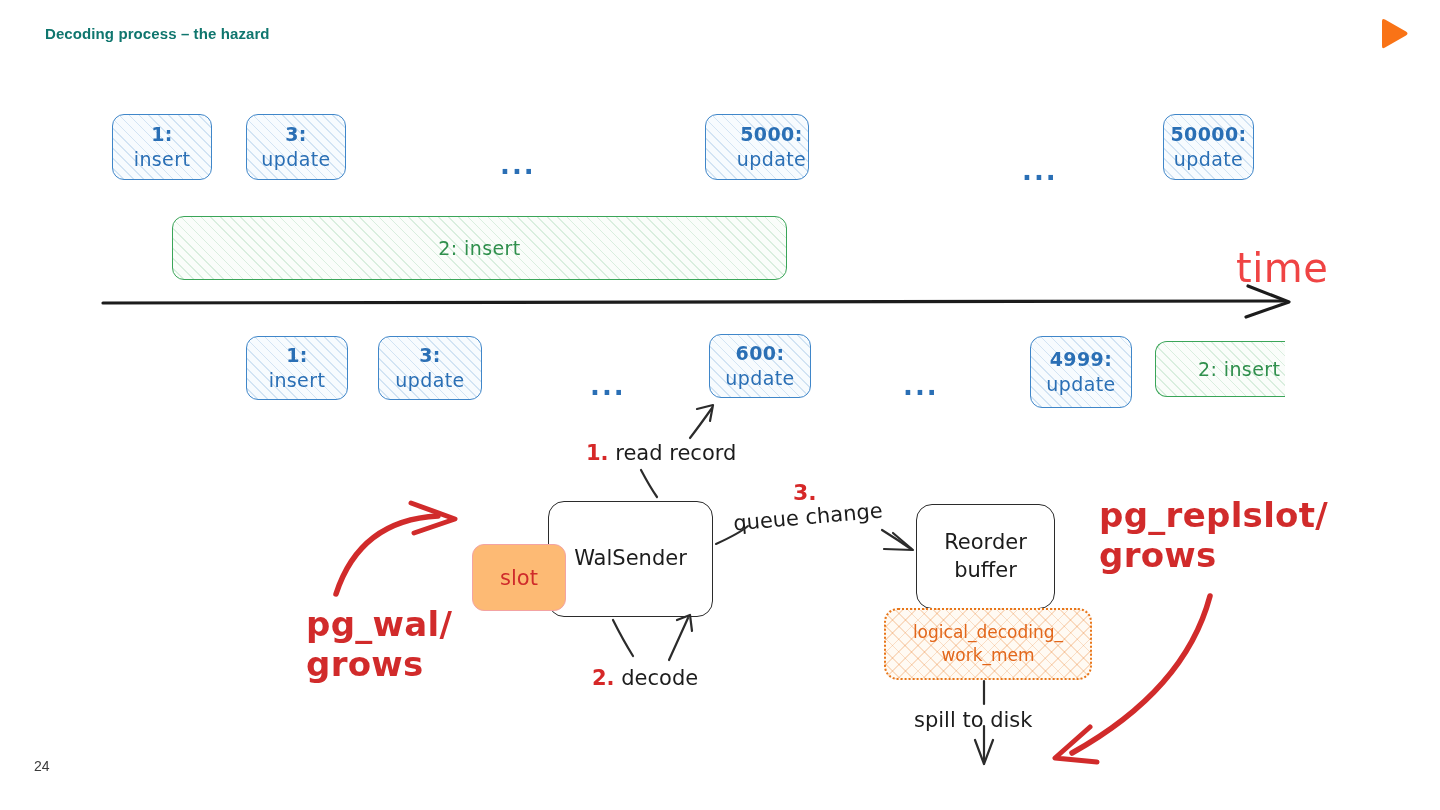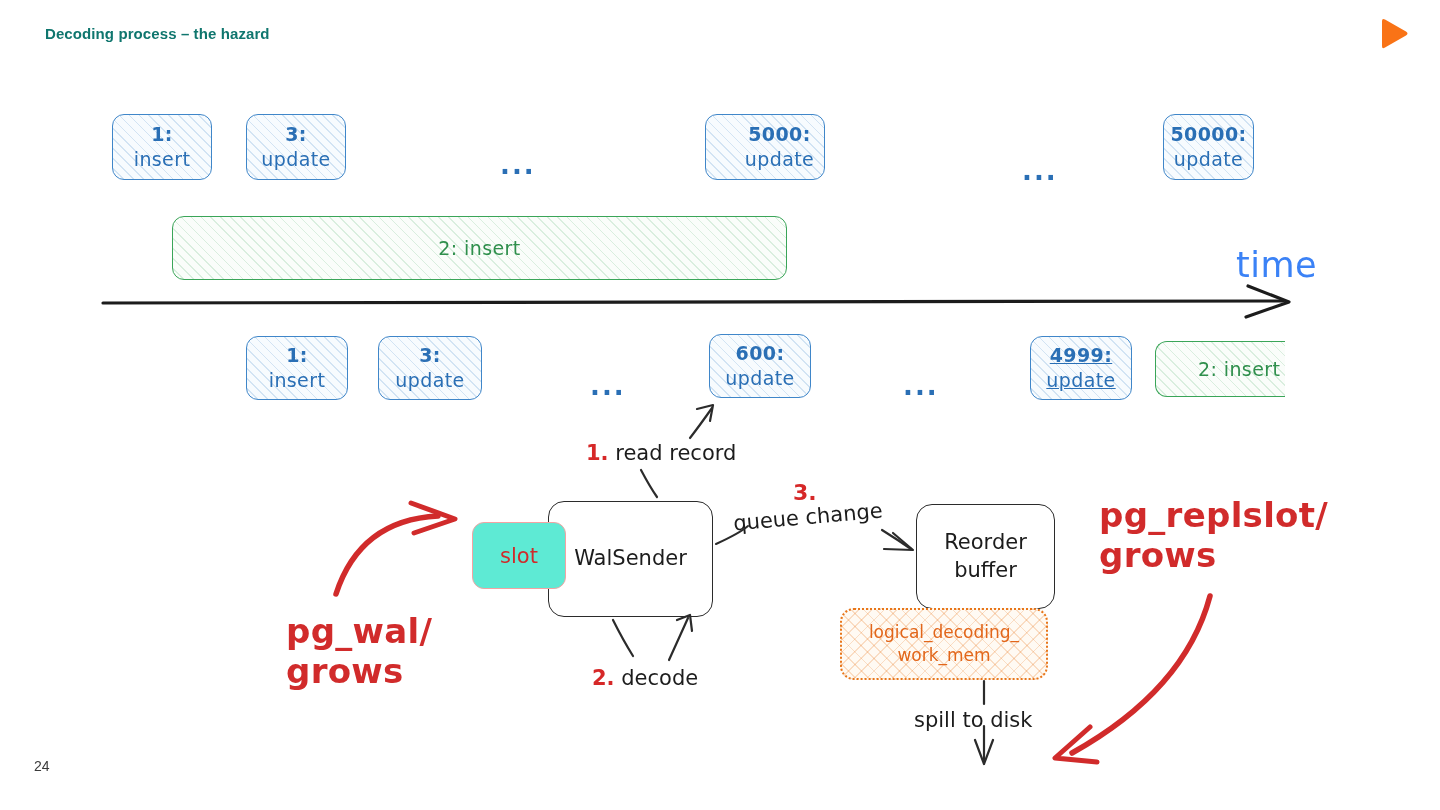--- a/index.html
+++ b/index.html
@@ -54,38 +54,39 @@
         rgba(255,255,255,0) 1.1px, rgba(255,255,255,0) 7px);
     display:flex;align-items:center;justify-content:center;
     color:#2f8f4c;font-family:"DejaVu Sans",sans-serif;
     font-size:19px;letter-spacing:.4px;
   }
   .green.clipped{justify-content:flex-start;padding-left:42px;border-right:none;border-radius:12px 0 0 12px;}
 
   
   .timelabel{
     position:absolute;left:1236px;top:245px;
-    font-family:"DejaVu Sans",sans-serif;font-size:35px;color:#3b82f6;
+    font-family:"DejaVu Sans",sans-serif;font-size:40px;color:#ef4444;
     letter-spacing:.5px;
   }
 
   
   .node{
     position:absolute;box-sizing:border-box;
     border:1.7px solid #2b2b2b;border-radius:16px;background:#fff;
     display:flex;flex-direction:column;align-items:center;justify-content:center;
     font-family:"DejaVu Sans",sans-serif;font-size:21px;color:#1c1c1c;
     line-height:1.3;text-align:center;
   }
   .slotbox{
     position:absolute;box-sizing:border-box;
-    background:#5eead4;border:1.5px solid #f3a3a3;border-radius:12px;
+    background:#fdba74;border:1.5px solid #f3a3a3;border-radius:12px;
     display:flex;align-items:center;justify-content:center;
     font-family:"DejaVu Sans",sans-serif;font-size:21px;color:#cf2b2b;
     z-index:3;
+    margin-top:22px;
   }
   .memnode{
     position:absolute;box-sizing:border-box;
     border:2.6px dotted #e8761a;border-radius:14px;
     background-color:#fffaf3;
     background-image:
       repeating-linear-gradient(45deg, rgba(232,118,26,.22) 0 1.2px, rgba(0,0,0,0) 1.2px 9px),
       repeating-linear-gradient(-45deg, rgba(232,118,26,.22) 0 1.2px, rgba(0,0,0,0) 1.2px 9px);
     display:flex;flex-direction:column;align-items:center;justify-content:center;
     font-family:"DejaVu Sans",sans-serif;font-size:17px;color:#e2661a;
@@ -125,21 +126,21 @@
     <span class="l2">insert</span>
   </div>
 
   <div class="rec" style="left:246px;top:114px;width:100px;height:66px;">
     <span class="l1">3:</span>
     <span class="l2">update</span>
   </div>
 
   <div class="ell" style="left:500px;top:150px;">...</div>
 
-  <div class="rec" style="left:705px;top:114px;width:120px;height:66px;padding-left:29px;">
+  <div class="rec" style="left:705px;top:114px;width:104px;height:66px;padding-left:29px;">
     <span class="l1">5000:</span>
     <span class="l2">update</span>
   </div>
 
   <div class="ell" style="left:1022px;top:156px;">...</div>
 
   <div class="rec" style="left:1163px;top:114px;width:91px;height:66px;">
     <span class="l1">50000:</span>
     <span class="l2">update</span>
   </div>
@@ -160,57 +161,57 @@
 
   <div class="ell" style="left:590px;top:371px;">...</div>
 
   <div class="rec" style="left:709px;top:334px;width:102px;height:64px;">
     <span class="l1">600:</span>
     <span class="l2">update</span>
   </div>
 
   <div class="ell" style="left:903px;top:371px;">...</div>
 
-  <div class="rec" style="left:1030px;top:336px;width:102px;height:64px;text-decoration:underline;">
+  <div class="rec" style="left:1030px;top:336px;width:102px;height:72px;">
     <span class="l1">4999:</span>
     <span class="l2">update</span>
   </div>
 
   <div class="green clipped" style="left:1155px;top:341px;width:130px;height:56px;">2: insert</div>
 
   <div class="slotbox" style="left:472px;top:522px;width:94px;height:67px;">slot</div>
 
   <div class="node" style="left:548px;top:501px;width:165px;height:116px;">WalSender</div>
 
   <div class="node" style="left:916px;top:504px;width:139px;height:105px;">
     <span>Reorder</span>
     <span>buffer</span>
   </div>
 
-  <div class="memnode" style="left:840px;top:608px;width:208px;height:72px;">
+  <div class="memnode" style="left:884px;top:608px;width:208px;height:72px;">
     <span>logical_decoding_</span>
     <span>work_mem</span>
   </div>
 
   <div class="hand" style="left:586px;top:441px;">
     <span class="num">1.</span>
     <span>read record</span>
   </div>
 
   <div class="hand" style="left:592px;top:666px;">
     <span class="num">2.</span>
     <span>decode</span>
   </div>
 
   <div class="hand num" style="left:793px;top:480px;font-size:22px;">3.</div>
   <div class="hand" style="left:733px;top:505px;transform:rotate(-5deg);">queue change</div>
 
   <div class="hand" style="left:914px;top:708px;">spill to disk</div>
 
-  <div class="redlab" style="left:286px;top:604px;margin-top:7px;">pg_wal/
+  <div class="redlab" style="left:306px;top:604px;">pg_wal/
 grows</div>
 
   <div class="redlab" style="left:1099px;top:495px;">pg_replslot/
 grows</div>
 
   <svg class="overlay">
 
     <g>
       <path d="M103 303 L1283 301" stroke="#1c1c1c" stroke-width="3.2" fill="none" stroke-linecap="round"></path>
       <path d="M1248 286 L1289 302 L1246 317" stroke="#1c1c1c" stroke-width="3.2" fill="none" stroke-linecap="round" stroke-linejoin="round"></path>

